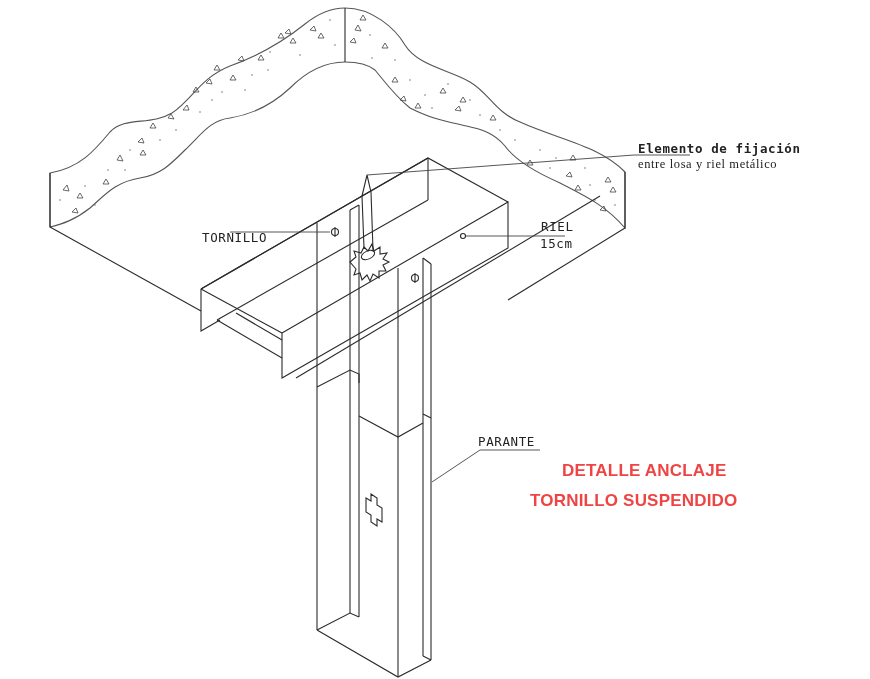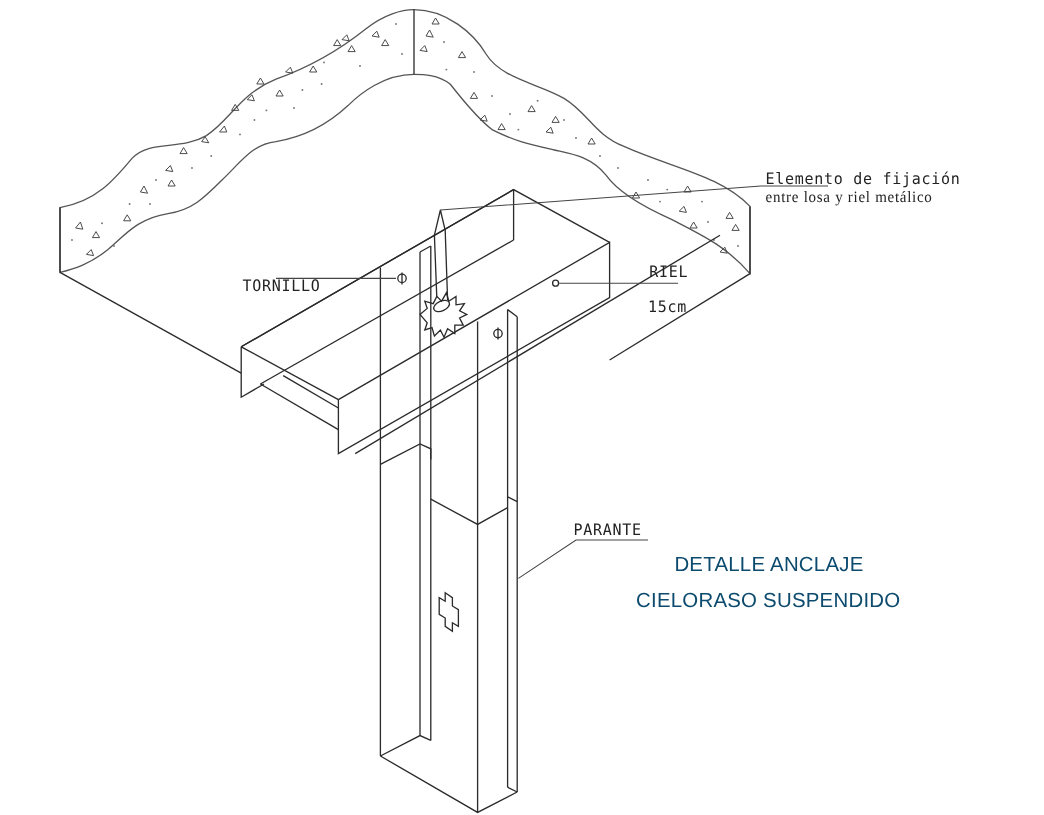--- a/index.html
+++ b/index.html
@@ -10,21 +10,21 @@
   .slab { fill: #ffffff; stroke: #555; stroke-width: 1.1; }
   .dot { fill: #777; }
   .agg { fill: none; stroke: #444; stroke-width: 0.8; }
   .lbl {
     position: absolute; font-family: "DejaVu Sans Mono", monospace;
     font-size: 12.5px; color: #222; letter-spacing: 0.6px; line-height: 14px;
     white-space: nowrap; font-weight: normal; transform: scaleY(1.05);
   }
   .title {
     position: absolute; font-family: "Liberation Sans", sans-serif;
-    font-weight: normal; font-size: 17px; color: #0c4a6e; white-space: nowrap;
+    font-weight: bold; font-size: 17px; color: #ef4444; white-space: nowrap;
     letter-spacing: 0.2px;
   }
 </style>
 </head>
 <body>
 
 <svg id="drawing" width="870" height="679" viewBox="0 0 870 679" xmlns="http://www.w3.org/2000/svg">
 
   <g>
 
@@ -145,21 +145,21 @@
   </g>
 
   <g>
     <polyline class="thin" points="367,175 634,155 690,155"></polyline>
     <line class="thin" x1="230" y1="232" x2="330" y2="232"></line>
     <line class="thin" x1="466" y1="236" x2="565" y2="236"></line>
     <polyline class="thin" points="432,482 480,450 540,450"></polyline>
   </g>
 </svg>
 
-<div class="lbl" style="left:638px; top:142px;">Elemento de fijación</div>
+<div class="lbl" style="left:638px; top:142px;font-weight:bold;">Elemento de fijación</div>
 <div class="lbl" style="left:638px; top:157px;font-family:Liberation Serif, serif;">entre losa y riel metálico</div>
 <div class="lbl" style="left:202px; top:231px;">TORNILLO</div>
 <div class="lbl" style="left:541px; top:220px;">RIEL</div>
-<div class="lbl" style="left:540px; top:237px;margin-top:12px;">15cm</div>
+<div class="lbl" style="left:540px; top:237px;">15cm</div>
 <div class="lbl" style="left:478px; top:435px;text-align:right;">PARANTE</div>
 
 <div class="title" style="left:562px; top:461px;">DETALLE ANCLAJE</div>
-<div class="title" style="left:530px; top:491px;">CIELORASO SUSPENDIDO</div>
+<div class="title" style="left:530px; top:491px;">TORNILLO SUSPENDIDO</div>
 
 </body></html>

